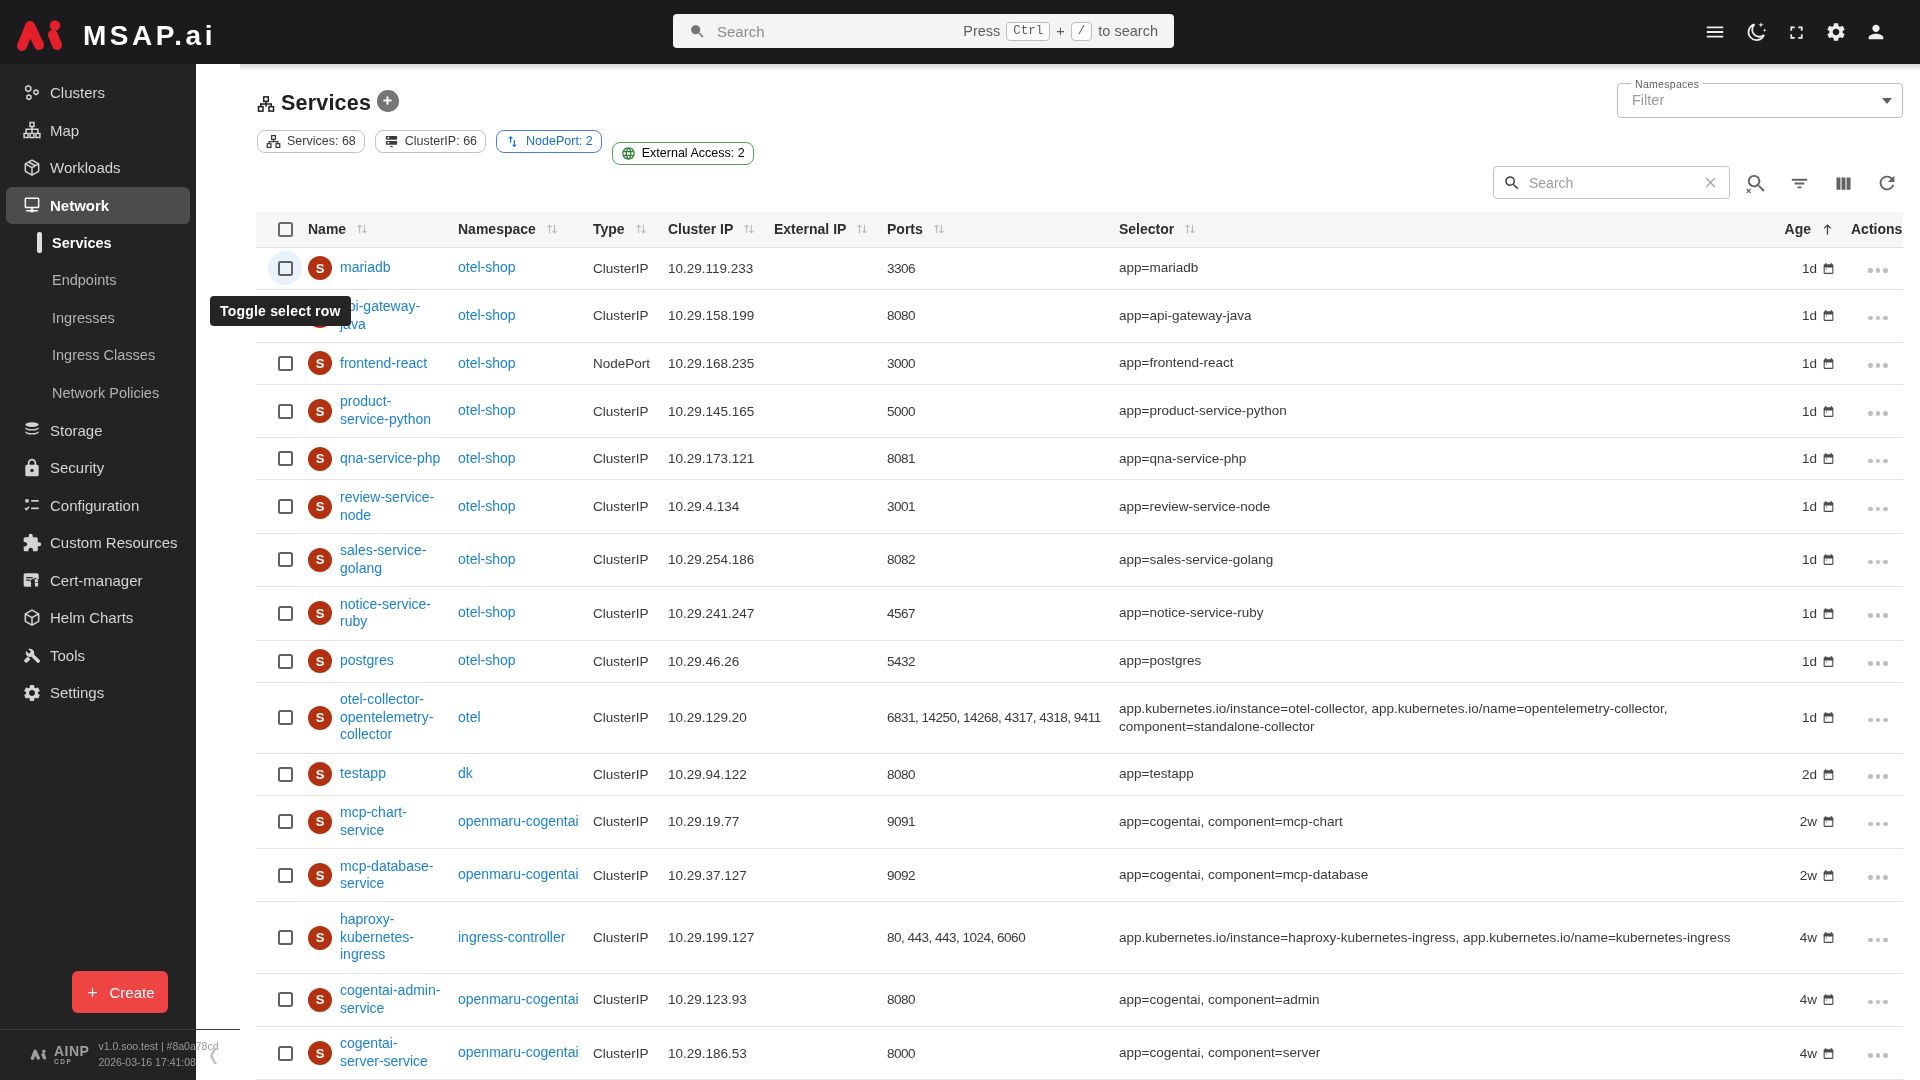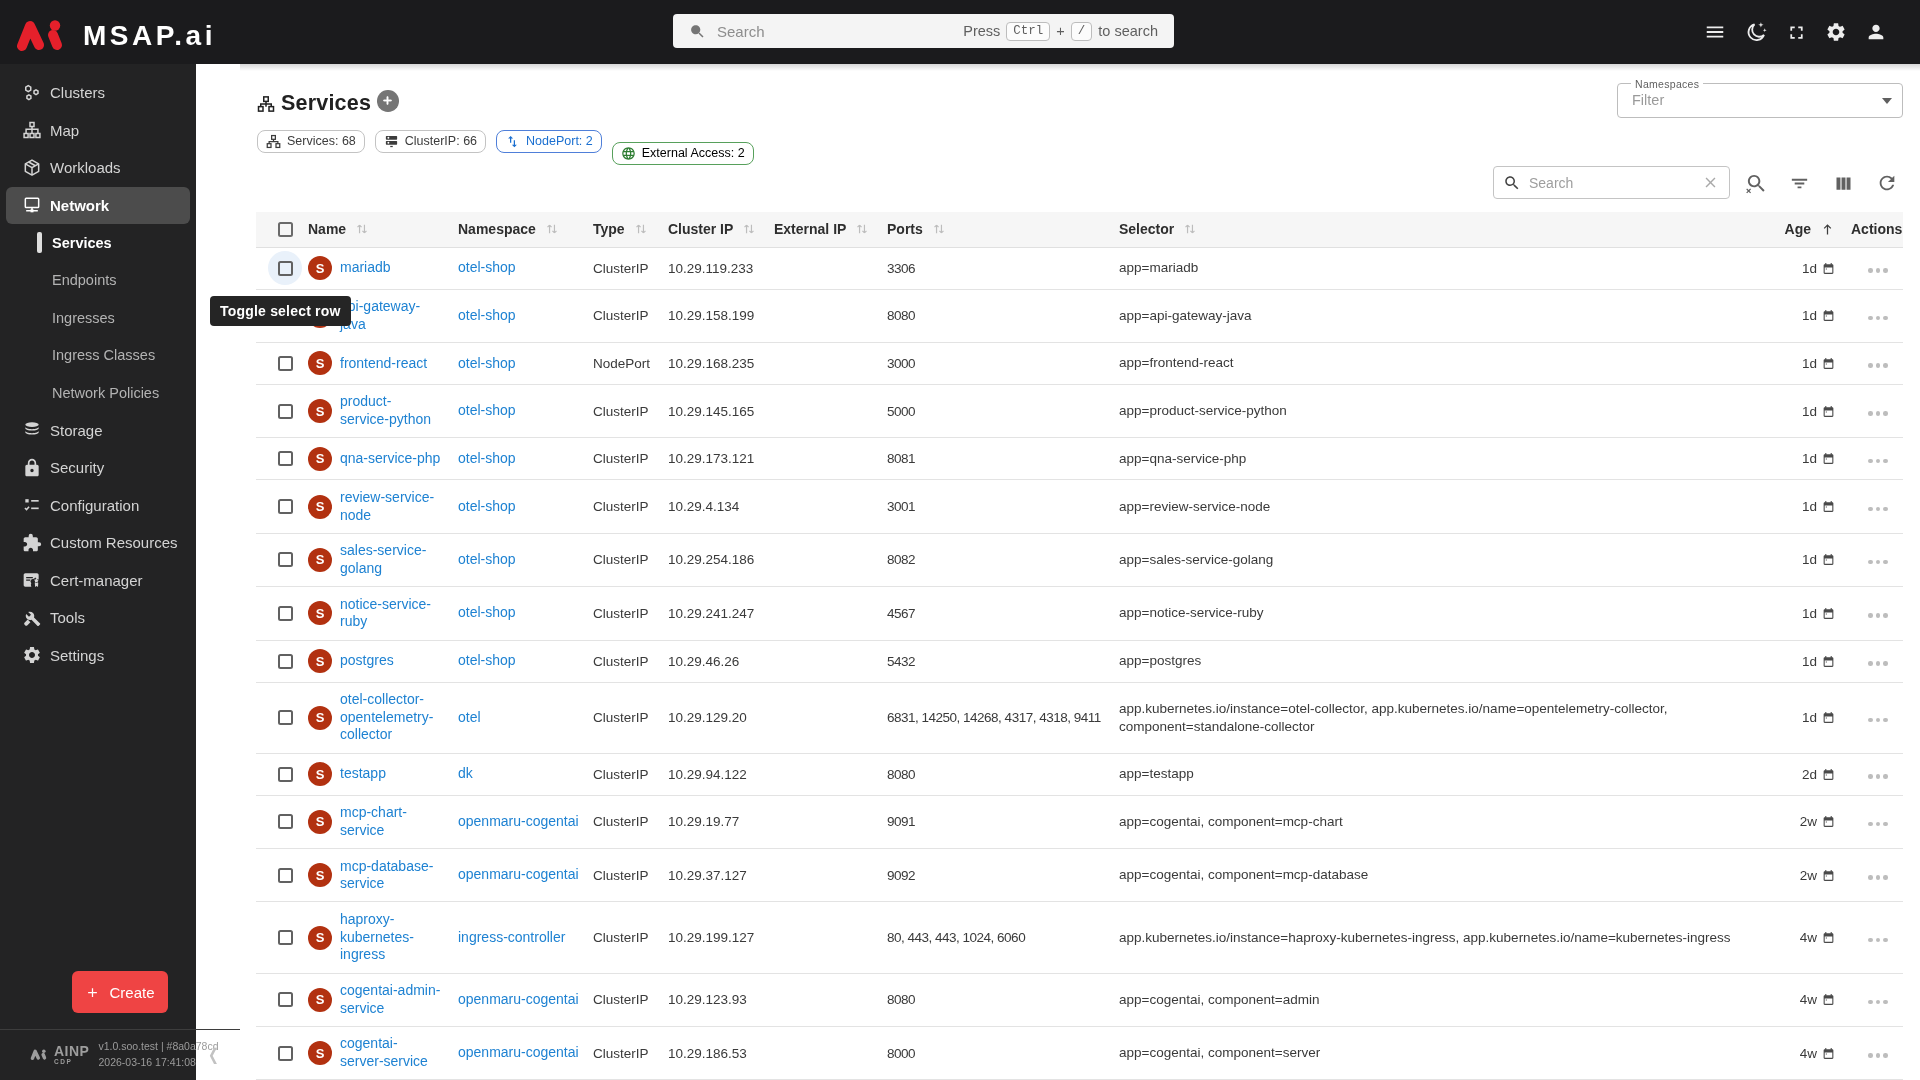--- a/index.html
+++ b/index.html
@@ -289,20 +289,31 @@
             <path d="M20 4H4c-1.1 0-2 .9-2 2v12c0 1.1.9 2 2 2h7.2l-.6-2.4.5-1.8-1-2 1.4-2.6 2.9-.8 1.5-1.3 1.6 1.3 2.5.7V6c0-1.1-.9-2-2-2zM10 13H5v-1.6h5zm3-3H5V8.4h8z" fill="#d4d4d4"></path>
             <path d="M17.3 9.6l1 1.7 1.9.5-1.3 1.5.1 2-1.7-.8-1.8.8.1-2-1.2-1.5 1.9-.5z" fill="#d4d4d4"></path>
             <path d="M16.2 16.5l.4 5 1.7-1.2 1.7 1.1.3-5z" fill="#d4d4d4" transform="translate(-1.2,-1.5) scale(1.02)"></path>
           </svg>
         </span>
         <span>Cert-manager</span>
       </div>
       <div class="nav-item">
         <span class="nico">
           <svg width="20" height="20" viewBox="0 0 24 24">
+            <g fill="none" stroke="#d4d4d4" stroke-width="1.8" stroke-linejoin="round">
+              <path d="M12 2.5l8 4.5v9l-8 4.5L4 16V7z"></path>
+              <path d="M4 7l8 4.5L20 7M12 11.5V20.5"></path>
+            </g>
+          </svg>
+        </span>
+        <span>Helm Charts</span>
+      </div>
+      <div class="nav-item">
+        <span class="nico">
+          <svg width="20" height="20" viewBox="0 0 24 24">
             <path d="M21.7 18.6l-7.3-7.3c.7-1.8.3-3.9-1.2-5.4C11.6 4.3 9.3 4 7.4 4.8l3.4 3.4-2.4 2.4L5 7.2c-.9 1.9-.5 4.2 1 5.8 1.5 1.5 3.6 1.9 5.4 1.2l7.3 7.3c.3.3.8.3 1.1 0l1.8-1.8c.4-.3.4-.8.1-1.1z" fill="#d4d4d4"></path>
             <path d="M6.8 13.9L3 17.7c-.6.6-.6 1.6 0 2.2l1 1c.6.6 1.6.6 2.2 0l3.9-3.9z" fill="#d4d4d4"></path>
           </svg>
         </span>
         <span>Tools</span>
       </div>
       <div class="nav-item">
         <span class="nico">
           <svg width="20" height="20" viewBox="0 0 24 24">
             <path d="M19.14 12.94c.04-.3.06-.61.06-.94 0-.32-.02-.64-.07-.94l2.03-1.58c.18-.14.23-.41.12-.61l-1.92-3.32c-.12-.22-.37-.29-.59-.22l-2.39.96c-.5-.38-1.03-.7-1.62-.94l-.36-2.54c-.04-.24-.24-.41-.48-.41h-3.84c-.24 0-.43.17-.47.41l-.36 2.54c-.59.24-1.13.57-1.62.94l-2.39-.96c-.22-.08-.47 0-.59.22L2.74 8.87c-.12.21-.08.47.12.61l2.03 1.58c-.05.3-.09.63-.09.94s.02.64.07.94l-2.03 1.58c-.18.14-.23.41-.12.61l1.92 3.32c.12.22.37.29.59.22l2.39-.96c.5.38 1.03.7 1.62.94l.36 2.54c.05.24.24.41.48.41h3.84c.24 0 .44-.17.47-.41l.36-2.54c.59-.24 1.13-.56 1.62-.94l2.39.96c.22.08.47 0 .59-.22l1.92-3.32c.12-.22.07-.47-.12-.61l-2.01-1.58zM12 15.6c-1.98 0-3.6-1.62-3.6-3.6s1.62-3.6 3.6-3.6 3.6 1.62 3.6 3.6-1.62 3.6-3.6 3.6z" fill="#d4d4d4"></path>

